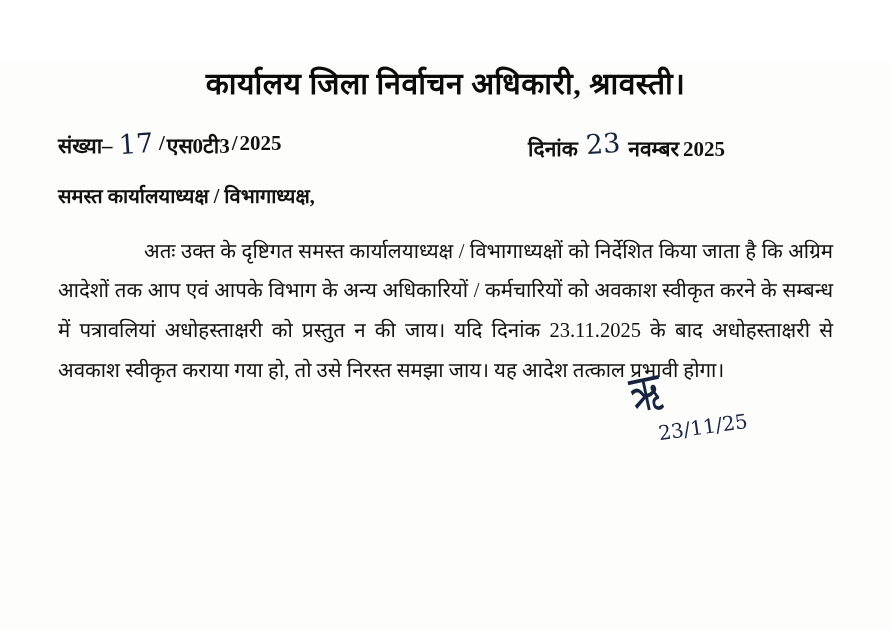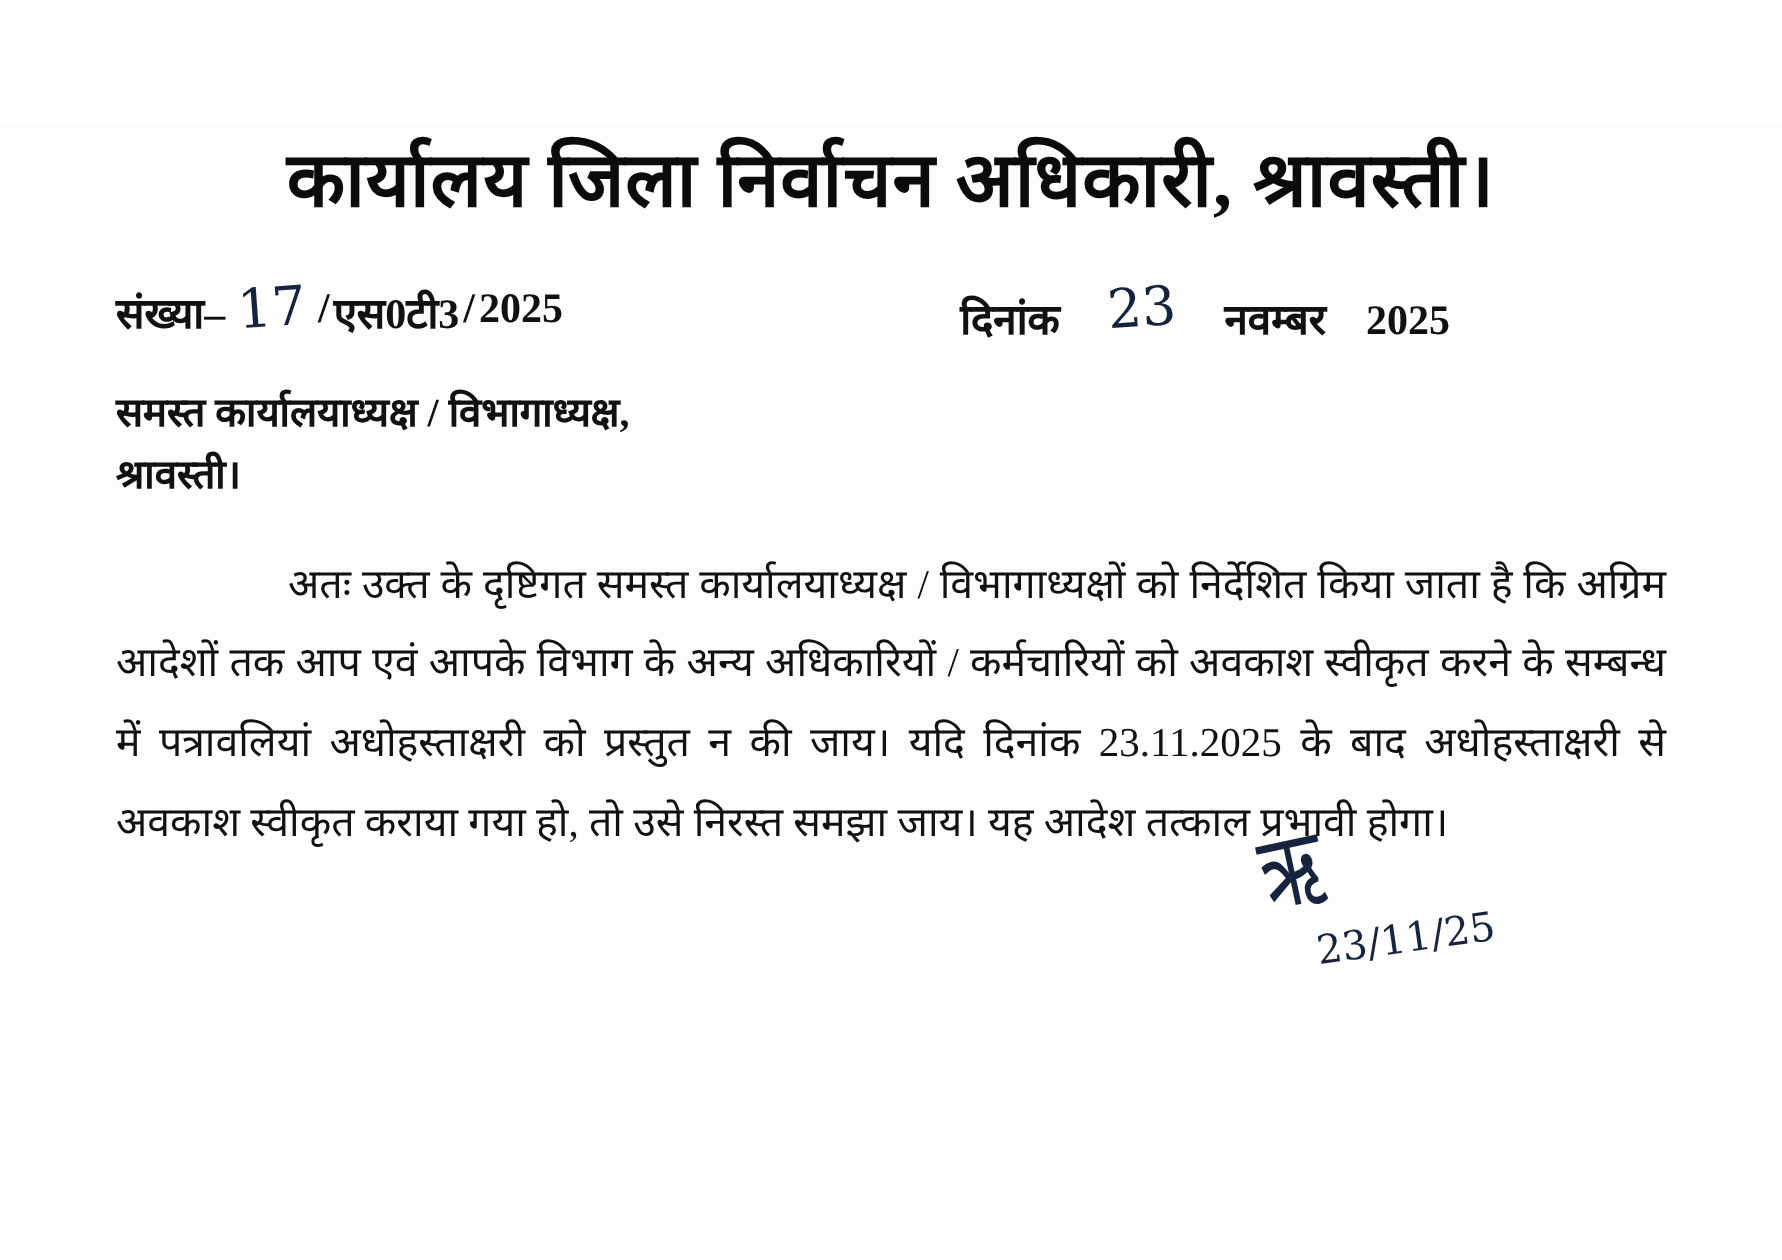--- a/index.html
+++ b/index.html
@@ -17,21 +17,21 @@
   .page {
     position: relative;
     width: 891px;
     height: 630px;
     background: #fdfdfb;
     box-sizing: border-box;
     padding: 0 58px;
   }
   .doc-title {
     text-align: center;
-    font-size: 38px;
+    font-size: 30px;
     font-weight: bold;
     letter-spacing: 0.5px;
     margin-top: 62px;
     color: #0b0b0b;
   }
   .meta-row {
     display: flex;
     justify-content: space-between;
     align-items: flex-end;
     margin-top: 28px;
@@ -49,21 +49,21 @@
     font-size: 27px;
     font-weight: normal;
     color: #15233f;
     transform: rotate(-4deg) translateY(-3px);
     display: inline-block;
     padding: 0 4px;
   }
   .meta-right {
     display: flex;
     align-items: flex-end;
-    gap: 20px;
+    gap: 4px;
     white-space: nowrap;
     padding-right: 108px;
   }
   .addressee {
     margin-top: 20px;
     font-size: 20px;
     font-weight: bold;
     line-height: 1.45;
   }
   .addressee div + div {
@@ -127,21 +127,20 @@
     <div class="meta-right">
       <span>दिनांक</span>
       <span class="handwritten">23</span>
       <span>नवम्बर</span>
       <span>2025</span>
     </div>
   </div>
 
   <div class="addressee">
     <div>समस्त कार्यालयाध्यक्ष / विभागाध्यक्ष,</div>
-    <div>श्रावस्ती।</div>
   </div>
 
   <div class="body-text">
     <p class="para"><span class="indent"></span><span>अतः उक्त के दृष्टिगत समस्त कार्यालयाध्यक्ष / विभागाध्यक्षों को निर्देशित किया जाता है कि अग्रिम आदेशों तक आप एवं आपके विभाग के अन्य अधिकारियों / कर्मचारियों को अवकाश स्वीकृत करने के सम्बन्ध में पत्रावलियां अधोहस्ताक्षरी को प्रस्तुत न की जाय। यदि दिनांक 23.11.2025 के बाद अधोहस्ताक्षरी से अवकाश स्वीकृत कराया गया हो, तो उसे निरस्त समझा जाय। यह आदेश तत्काल प्रभावी होगा।</span></p>
   </div>
 
   <div class="sign-area">
     <div class="signature">ऋ</div>
     <div class="sign-date">23/11/25</div>
   </div>

